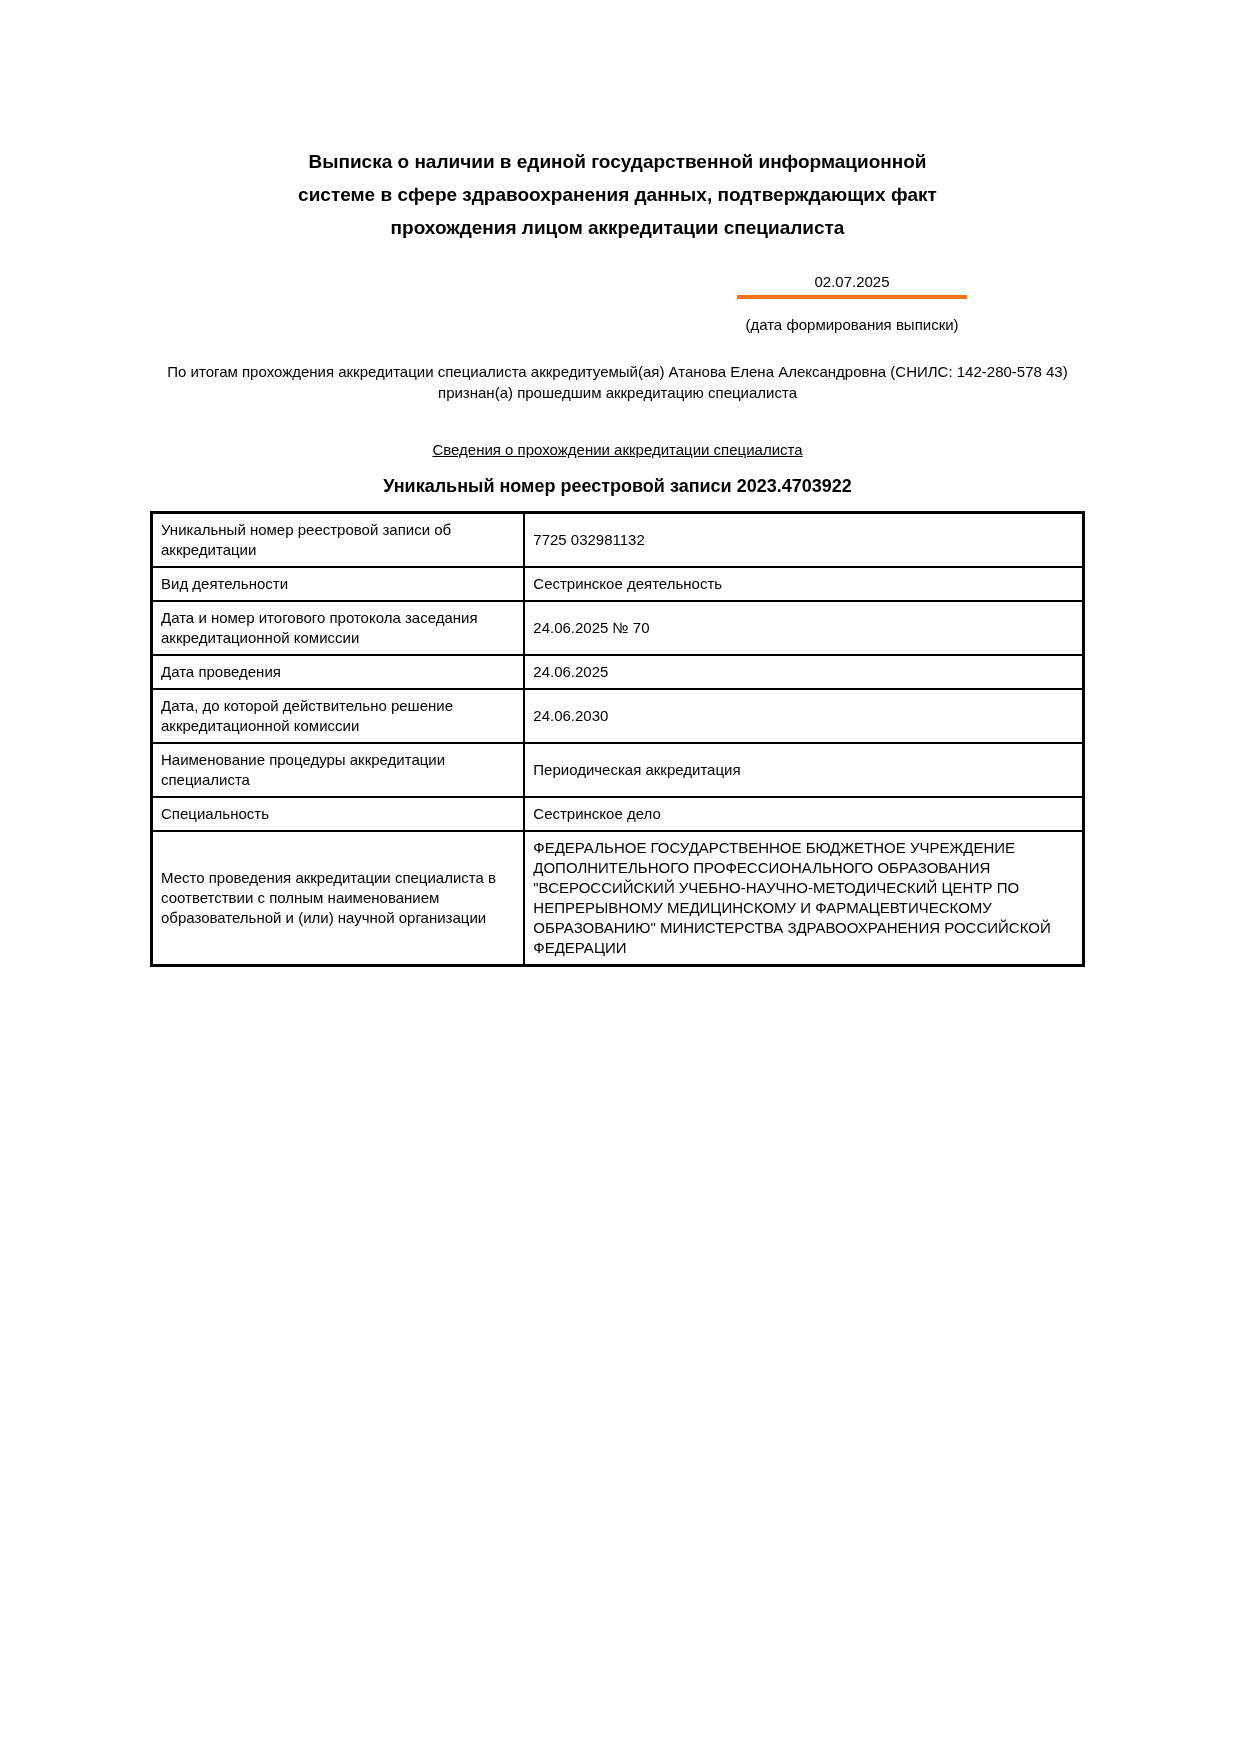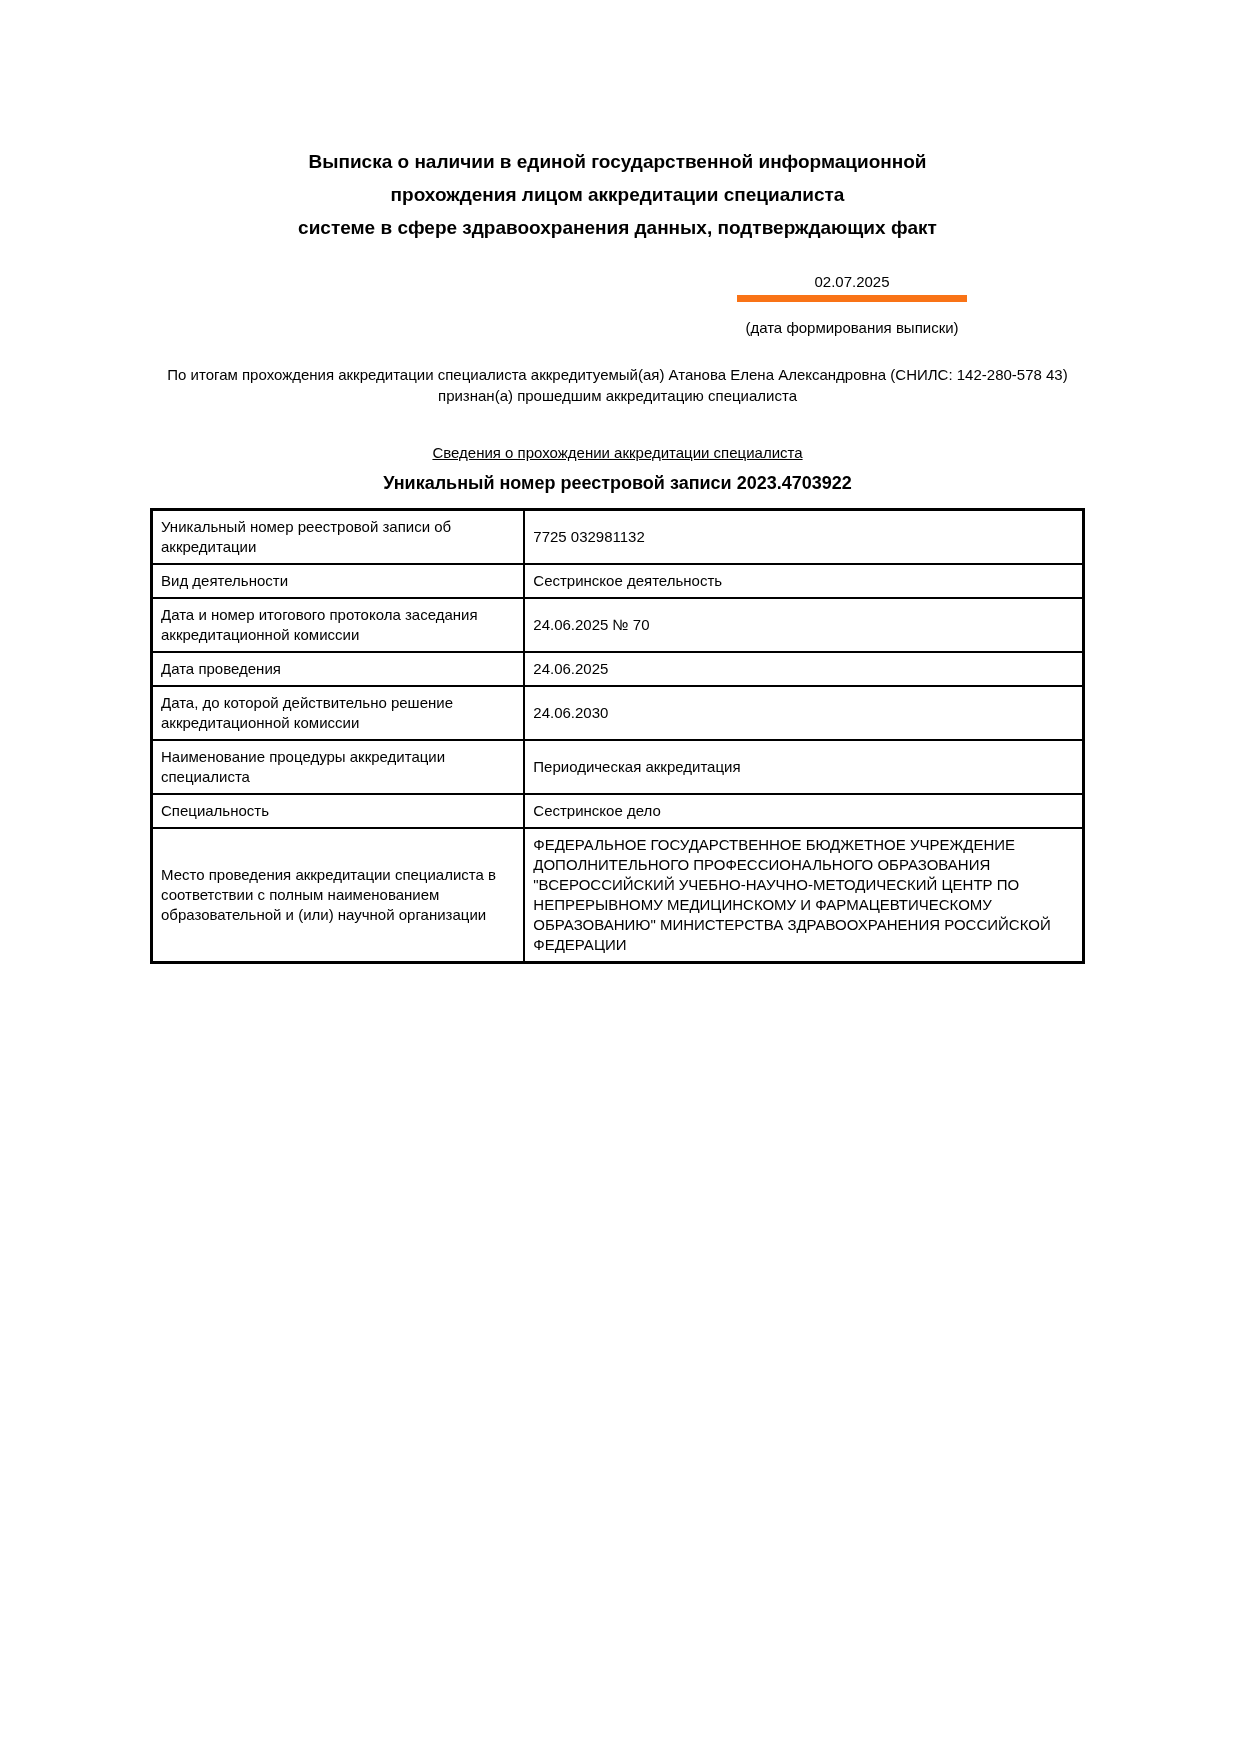--- a/index.html
+++ b/index.html
@@ -31,21 +31,21 @@
     margin-top: 27px;
     margin-left: auto;
     margin-right: 118px;
     width: 230px;
     text-align: center;
   }
   .date-value {
     font-size: 15px;
     line-height: 21px;
     padding-bottom: 3px;
-    border-bottom: 7px solid #f97316;
+    border-bottom: 4px solid #f97316;
   }
   .date-caption {
     font-size: 15px;
     line-height: 20px;
     padding-top: 16px;
     white-space: nowrap;
   }
   .intro {
     margin-top: 26px;
     text-align: center;
@@ -53,21 +53,21 @@
     line-height: 21px;
   }
   .section-heading {
     margin-top: 38px;
     text-align: center;
     font-size: 15px;
     font-weight: normal;
     text-decoration: underline;
   }
   .registry-heading {
-    margin-top: 12px;
+    margin-top: 18px;
     text-align: center;
     font-size: 18px;
     font-weight: bold;
   }
   table.acc-table {
     margin-top: 14px;
     width: 935px;
     border-collapse: collapse;
     border: 3px solid #000;
   }
@@ -81,22 +81,22 @@
   td.label-cell { width: 40%; }
   td.value-cell { width: 60%; }
 </style>
 </head>
 <body>
 
 <div class="page">
 
   <h1 class="title">
     <span>Выписка о наличии в единой государственной информационной</span>
+    <span>системе в сфере здравоохранения данных, подтверждающих факт</span>
     <span>прохождения лицом аккредитации специалиста</span>
-    <span>системе в сфере здравоохранения данных, подтверждающих факт</span>
   </h1>
 
   <div class="date-block">
     <div class="date-value">02.07.2025</div>
     <div class="date-caption">(дата формирования выписки)</div>
   </div>
 
   <p class="intro">По итогам прохождения аккредитации специалиста аккредитуемый(ая) Атанова Елена Александровна (СНИЛС: 142-280-578 43) признан(а) прошедшим аккредитацию специалиста</p>
 
   <h2 class="section-heading">Сведения о прохождении аккредитации специалиста</h2>

